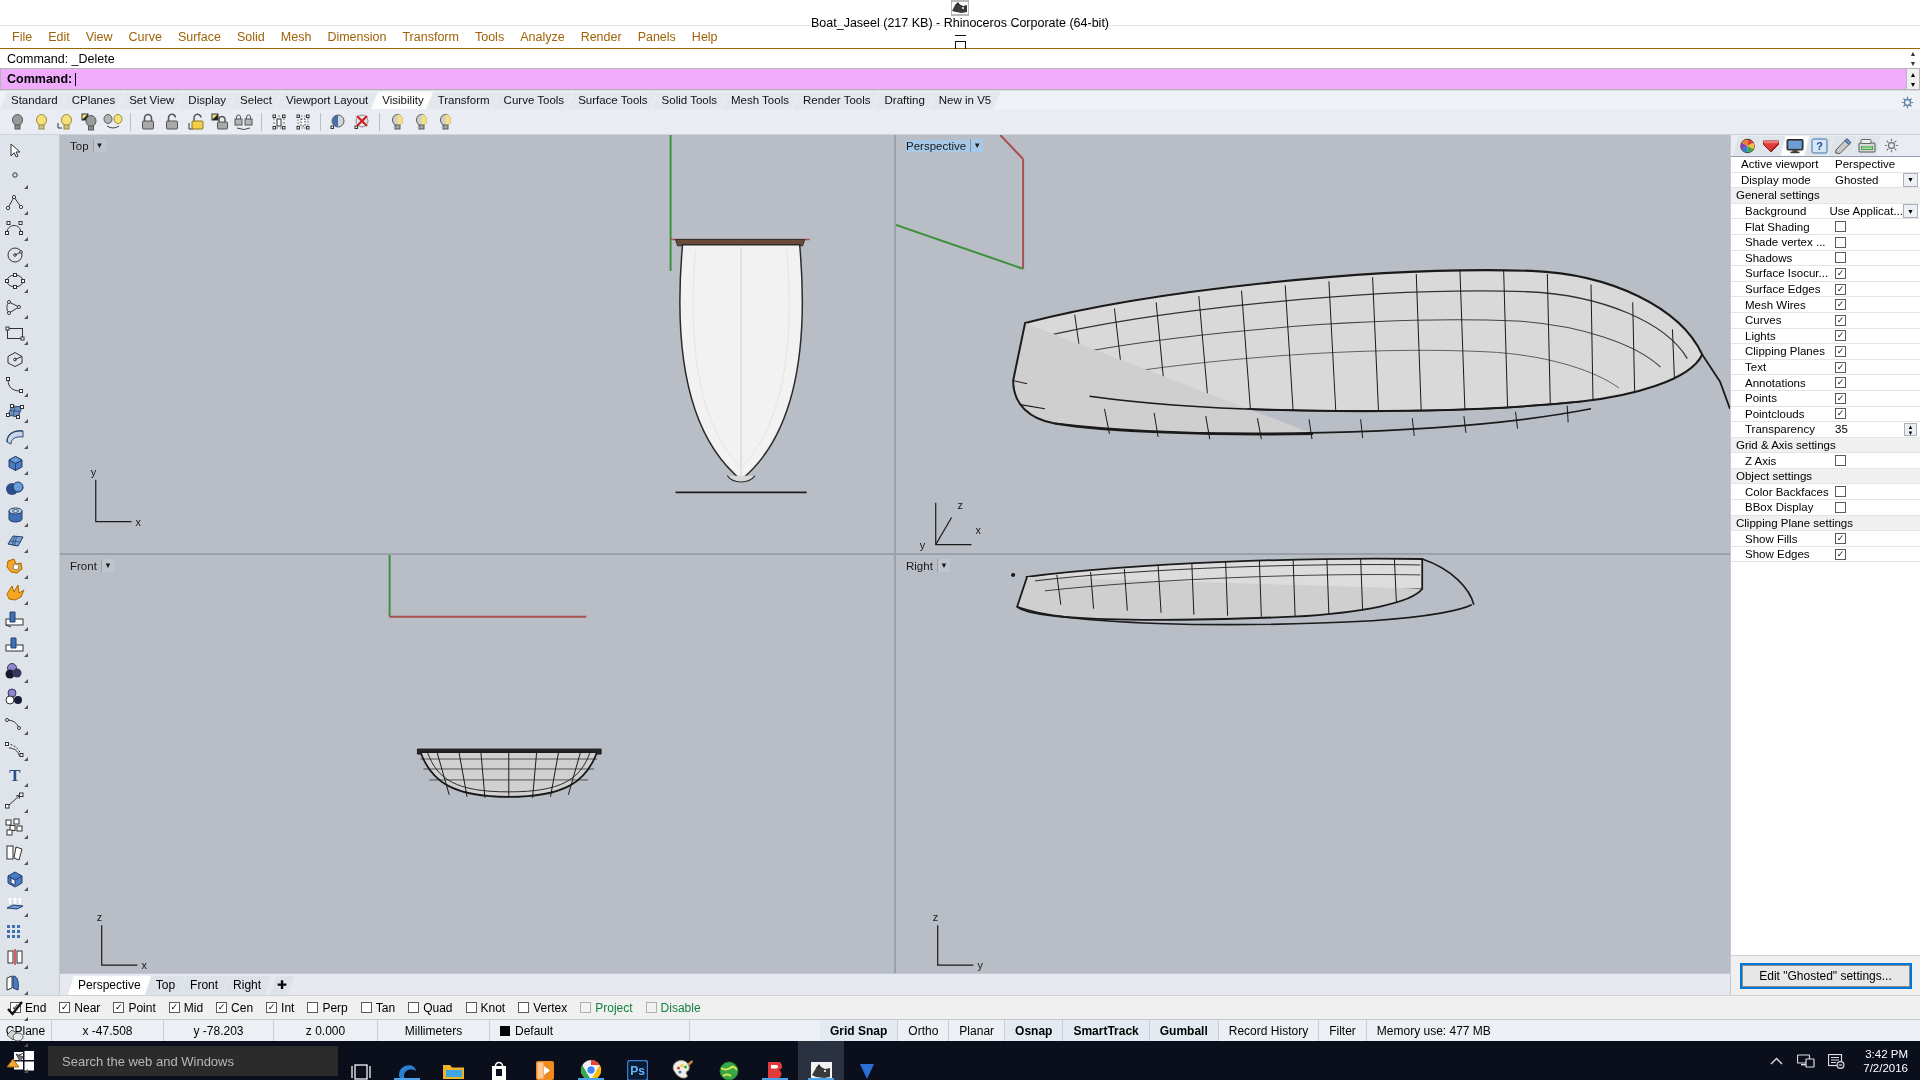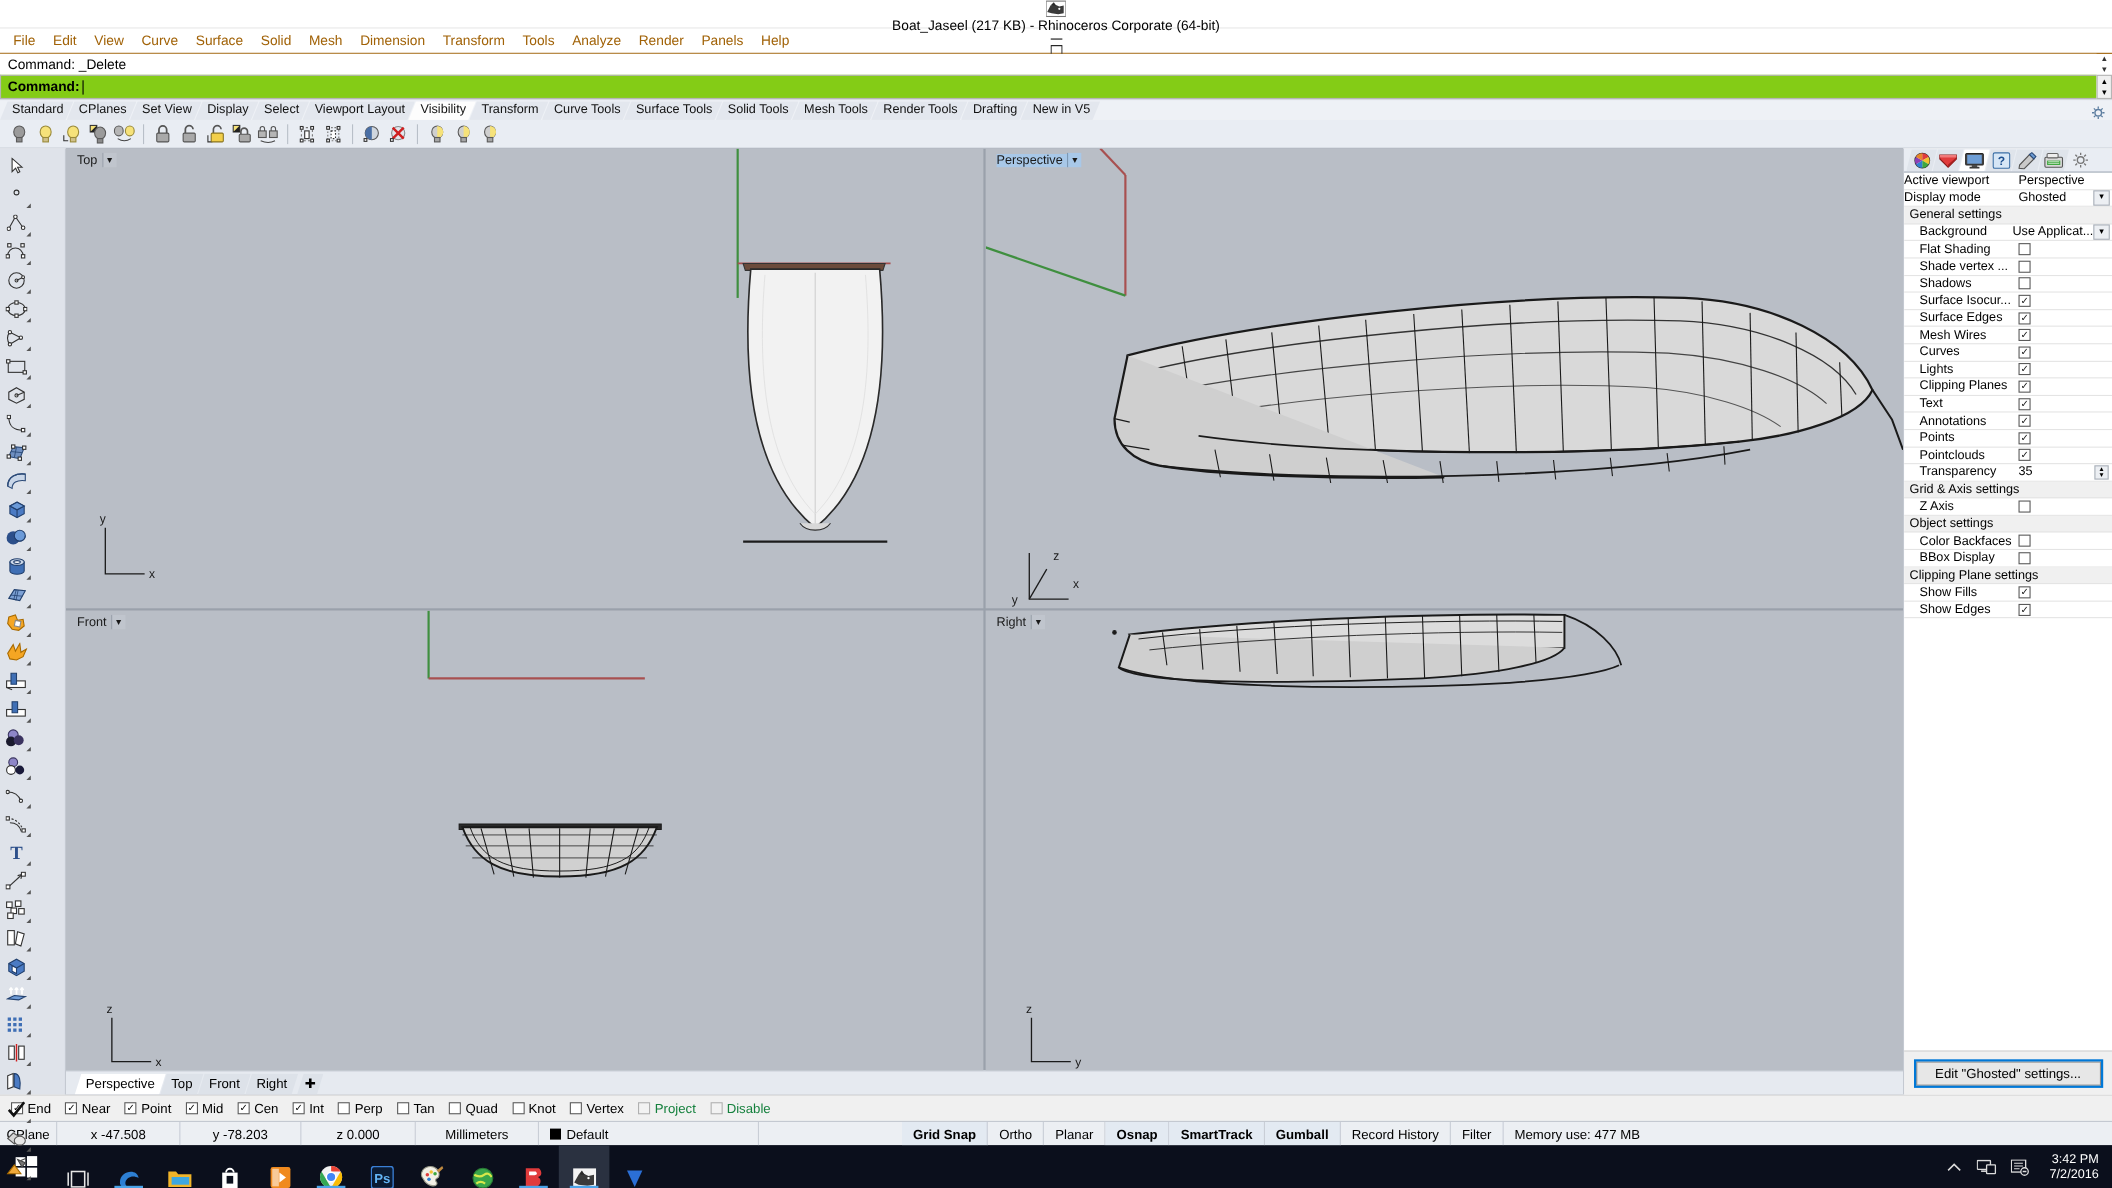--- a/index.html
+++ b/index.html
@@ -31,21 +31,21 @@
   #menubar .mi { padding:2px 8px; font-size:12.5px; color:#a16207; line-height:16px; }
   
   #cmdarea { background:#ffffff; border-top:1px solid #a16207; }
   .cmd-history {
     height:19px; background:#fff; display:flex; align-items:center;
     padding-left:6px; font-size:12.5px; border:1px solid #fff;
   }
   .cmd-row { display:flex; align-items:stretch; }
   .cmd-row .grow { flex:1; }
   .cmd-input-line {
-    height:22px; background:#84cc16; display:flex; align-items:center;
+    height:22px; background:#f0abfc; display:flex; align-items:center;
     padding-left:6px; font-size:12.5px; font-weight:bold;
     border:1px solid #b5b5b5; border-right:none;
   }
   .cmd-caret { display:inline-block;width:1px;height:13px;background:#000;margin-left:3px; }
   .spin-col { width:14px; display:flex; flex-direction:column; border:1px solid #b5b5b5; background:#f0f0f0;}
   .spin-col div { flex:1; display:flex;align-items:center;justify-content:center;font-size:7px;line-height:1; }
   .hist-spin { width:14px; display:flex; flex-direction:column; }
   .hist-spin div{flex:1;display:flex;align-items:center;justify-content:center;font-size:7px;line-height:1;color:#333;}
   
   #tabstrip {
@@ -102,21 +102,21 @@
   .vtab-plus { width:24px;height:19px;line-height:19px;text-align:center;background:#dde2e9;
     clip-path:polygon(6px 0,100% 0,calc(100% - 6px) 100%,0 100%); margin-left:4px; font-size:12px;}
   
   #rightpanel { width:190px; background:#f0f0f0; border-left:1px solid #c4c9d1; display:flex; flex-direction:column; }
   #rp-tabs { height:22px; background:#e9edf3; display:flex; align-items:center; padding-left:2px; border-bottom:1px solid #8e9aa8;}
   .rp-tab { width:28px;height:20px;display:flex;align-items:center;justify-content:center;
      background:#dfe4eb; margin-right:-4px; clip-path:polygon(5px 0,100% 0,calc(100% - 5px) 100%,0 100%); }
   .rp-tab.active { background:#ffffff; z-index:4; }
   #rp-body { flex:1; background:#fff; overflow:hidden; font-size:11.5px; }
   .prow { display:flex; height:15.6px; align-items:center; border-bottom:1px solid #e4e4e4; }
-  .prow .pl { width:100px; padding-left:0; color:#000; white-space:nowrap; overflow:hidden; }
+  .prow .pl { width:100px; padding-left:10px; color:#000; white-space:nowrap; overflow:hidden; }
   .prow .pl.ind { padding-left:14px; }
   .prow .pv { flex:1; display:flex; align-items:center; padding-left:4px; position:relative; }
   .psection { background:#f0f0f0; padding-left:5px; color:#000; }
   .cb { width:11px;height:11px;border:1px solid #5a5a5a;background:#fff;
         display:inline-flex;align-items:center;justify-content:center;font-size:9px;line-height:1;color:#111; }
   .combo { flex:1; display:flex; align-items:center; justify-content:space-between; margin-right:2px; }
   .combo .cval { white-space:nowrap; overflow:hidden; text-overflow:ellipsis; }
   .combo .carr { width:15px;height:14px;background:#eceff3;border:1px solid #aab0b8;
         display:flex;align-items:center;justify-content:center;font-size:7px; }
   .spinbox { width:13px;height:13px;display:flex;flex-direction:column;border:1px solid #aab0b8;background:#eceff3;margin-right:3px;}
@@ -1117,20 +1117,23 @@
 
 <div id="taskbar">
   <div id="startbtn">
     <svg width="20" height="20" viewBox="0 0 20 20">
         <rect x="0" y="1" width="9" height="8" fill="#fff"></rect>
         <rect x="10.5" y="0" width="9.5" height="9" fill="#fff"></rect>
         <rect x="0" y="10.5" width="9" height="8" fill="#fff"></rect>
         <rect x="10.5" y="10.5" width="9.5" height="9" fill="#fff"></rect>
       </svg>
   </div>
+  <div id="searchbox">
+    <span>Search the web and Windows</span>
+  </div>
   <div class="tbicon">
     <svg width="22" height="18" viewBox="0 0 22 18">
         <rect x="5" y="2" width="12" height="14" fill="none" stroke="#e6e6e6" stroke-width="1.4"></rect>
         <path d="M2 3 v12 M20 3 v12" stroke="#e6e6e6" stroke-width="1.4"></path>
       </svg>
   </div>
   <div class="tbicon">
     <svg width="22" height="22" viewBox="0 0 22 22">
         <path d="M3 16 C3 5, 19 3, 20 12 C15 9, 9 11, 8 16 C7.5 19.5, 11 21, 15 20 C10 22, 3 21, 3 16 Z" fill="#2d7fd3"></path>
       </svg>

